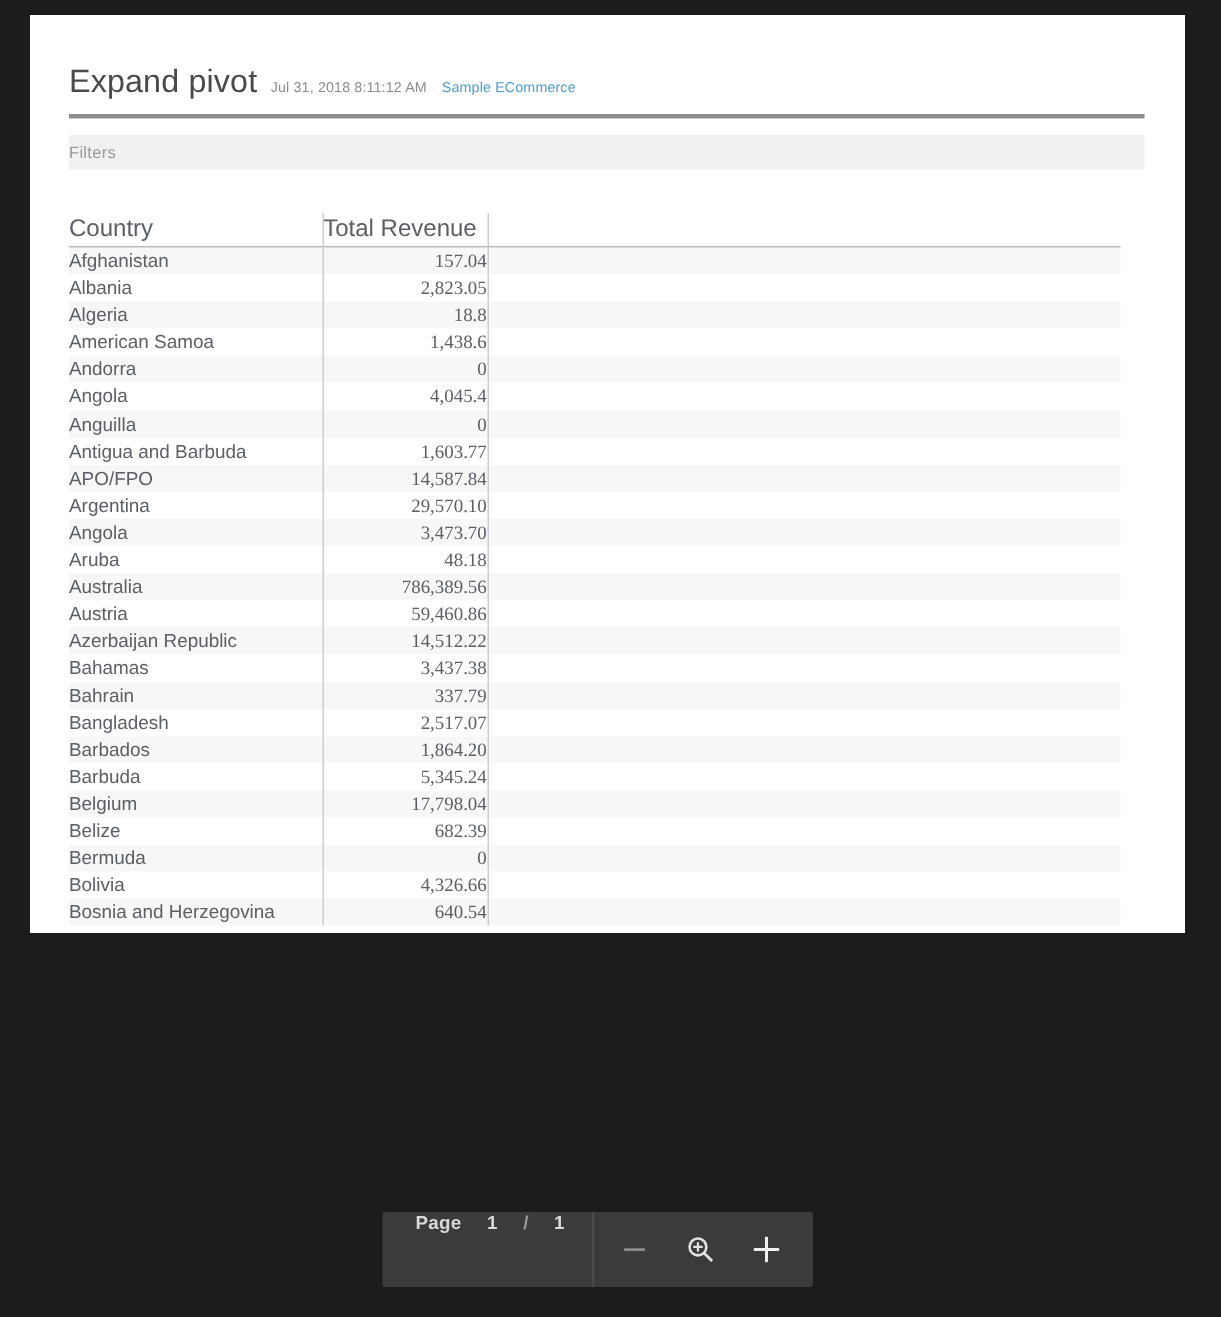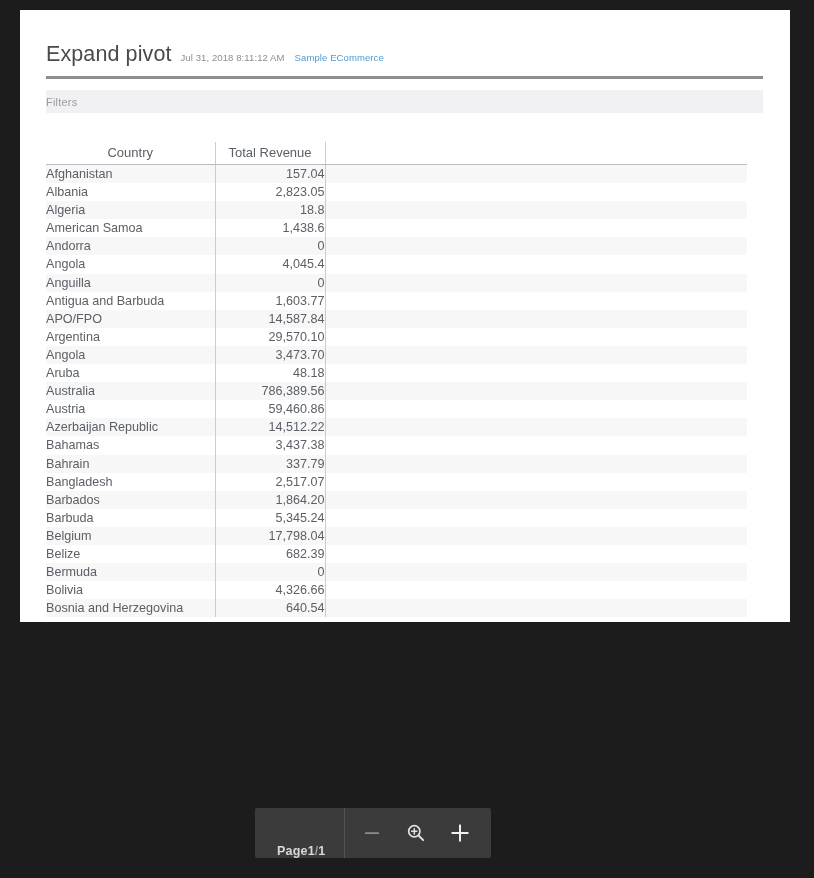--- a/index.html
+++ b/index.html
@@ -113,41 +113,41 @@
     font-weight: 400;
     line-height: 18.1px;
     height: 18.1px;
     vertical-align: middle;
     white-space: nowrap;
   }
 
   
   table#pivot-table thead th {
     color: #5b6066;
-    font-size: 13px;
+    font-size: 16px;
     border-bottom: 1px solid #b9bdc2;
     height: 21px;
     line-height: 21px;
     padding-bottom: 1px;
-    text-align: center;
   }
   th.h-country { text-align: left;  padding-left: 1px; }
   th.h-revenue { text-align: left;  padding-left: 4px; border-left: 1px solid #c9cdd1; }
   th.h-blank   { border-left: 1px solid #c9cdd1; }
 
   
   td.cell-country {
     text-align: left;
     padding-left: 1px;
   }
   td.cell-revenue {
     text-align: right;
     padding-right: 2px;
     border-left: 1px solid #c9cdd1;
     border-right: 1px solid #c9cdd1;
+    font-family: Liberation Serif, serif;
   }
   td.cell-blank {
     border-right: none;
   }
 
   
   tbody tr.odd  td { background: #f7f7f7; }
   tbody tr.even td { background: #ffffff; }
 
   
@@ -156,22 +156,23 @@
     left: 255px;
     top: 808px;
     height: 50px;
     background: #3b3b3b;
     border-radius: 2px;
     display: flex;
     align-items: stretch;
   }
   #pager-group {
     display: flex;
-    align-items: flex-end;
+    align-items: flex-start;
     padding: 0 19px 0 22px;
+    gap: 17px;
     border-right: 1px solid #545454;
   }
   .pager-text {
     font-size: 12.5px;
     color: #d8d8d8;
     font-weight: 700;
     letter-spacing: 0.2px;
   }
   .pager-sep {
     font-size: 12.5px;

